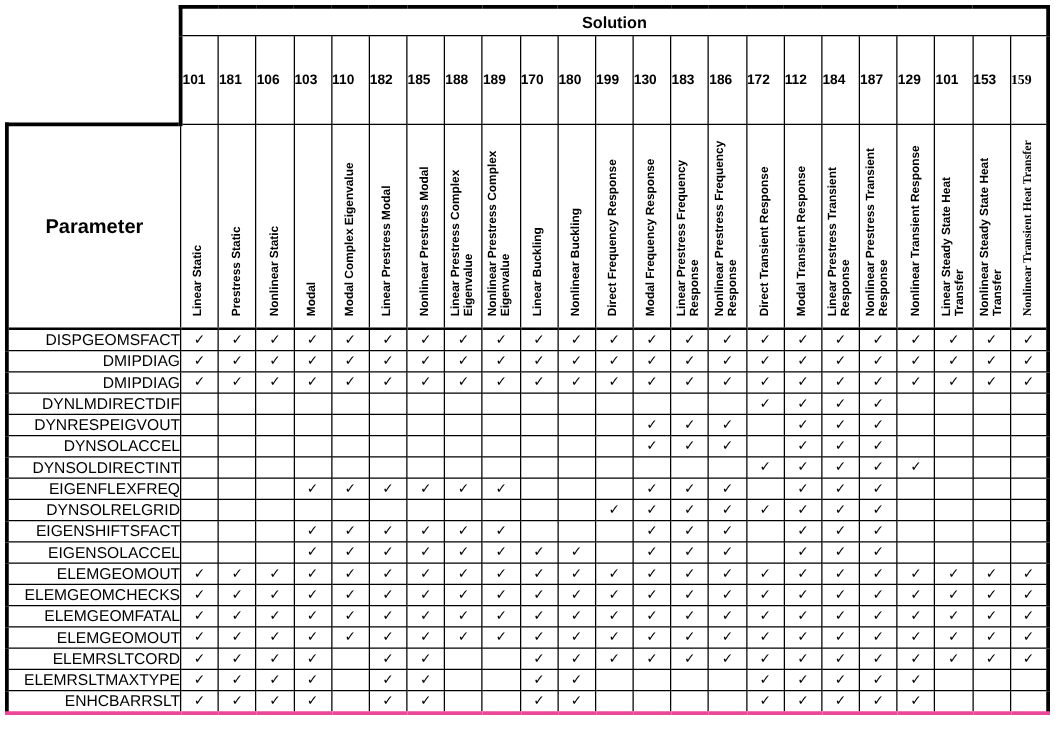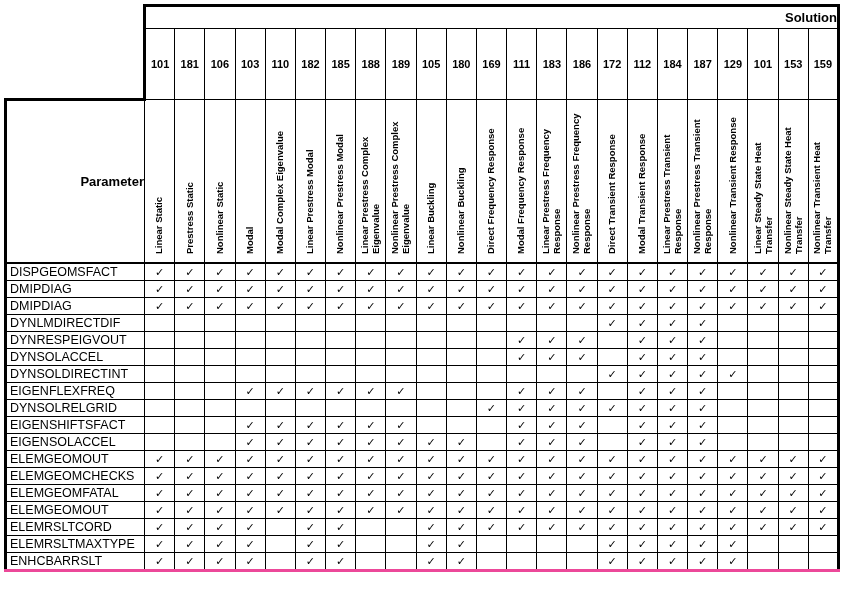--- a/index.html
+++ b/index.html
@@ -8,49 +8,49 @@
     font-family:"Liberation Sans", sans-serif; color:#000;
   }
   .page { position:relative; padding:4px 4px 0 4px; }
   table { border-collapse:collapse; table-layout:fixed; width:836px; }
   td,th { padding:0; }
 
   .corner { border:none; background:#fff; }
 
   .sol {
     border:3px solid #000; border-bottom:1px solid #000;
-    height:21px; font-size:13px; font-weight:bold; text-align:right; vertical-align:middle;
+    height:21px; font-size:13px; font-weight:bold; text-align:center; vertical-align:middle;
   }
   .num {
     border:1px solid #000; border-top:1px solid #000;
-    height:70px; font-size:11px; font-weight:bold; text-align:center; vertical-align:middle;
+    height:70px; font-size:11px; font-weight:bold; text-align:left; vertical-align:middle;
   }
   .num.fs { border-left:3px solid #000; }
-  .ls { border-right:3px solid #000 !important; }
+  .ls { border-right:3px solid #000 !important;font-family:Liberation Serif, serif; }
 
   .param {
     border:3px solid #000; border-right:1px solid #000; border-bottom:2px solid #000;
-    font-size:13px; font-weight:bold; text-align:right; vertical-align:middle;
+    font-size:16px; font-weight:bold; text-align:center; vertical-align:middle;
   }
   .rot-cell {
     border:1px solid #000; border-bottom:2px solid #000;
     height:158px; vertical-align:bottom; text-align:center; padding:0 1px 4px 1px;
   }
   .rot {
     display:inline-block;
     writing-mode:vertical-rl;
     transform:rotate(180deg);
     height:148px;
     font-size:9.5px; line-height:10.5px; font-weight:bold; text-align:left;
   }
 
   .plabel {
     border:1px solid #000; border-left:3px solid #000;
     font-size:12.5px; height:16px; line-height:16px;
-    text-align:left; padding-left:3px; white-space:nowrap; overflow:hidden;
+    text-align:right; padding-left:3px; white-space:nowrap; overflow:hidden;
   }
   .cell {
     border:1px solid #000; text-align:center;
     font-size:11px; line-height:16px; height:16px;
   }
   tr.lr td { border-bottom:3px solid #ec4899; }
 </style>
 </head>
 <body>
 
@@ -91,24 +91,24 @@
         <td class="corner"></td>
       <th class="num fs">101</th>
           <th class="num">181</th>
           <th class="num">106</th>
           <th class="num">103</th>
           <th class="num">110</th>
           <th class="num">182</th>
           <th class="num">185</th>
           <th class="num">188</th>
           <th class="num">189</th>
-          <th class="num">105</th>
+          <th class="num">170</th>
           <th class="num">180</th>
-          <th class="num">169</th>
-          <th class="num">111</th>
+          <th class="num">199</th>
+          <th class="num">130</th>
           <th class="num">183</th>
           <th class="num">186</th>
           <th class="num">172</th>
           <th class="num">112</th>
           <th class="num">184</th>
           <th class="num">187</th>
           <th class="num">129</th>
           <th class="num">101</th>
           <th class="num">153</th>
           <th class="num ls">159</th>

